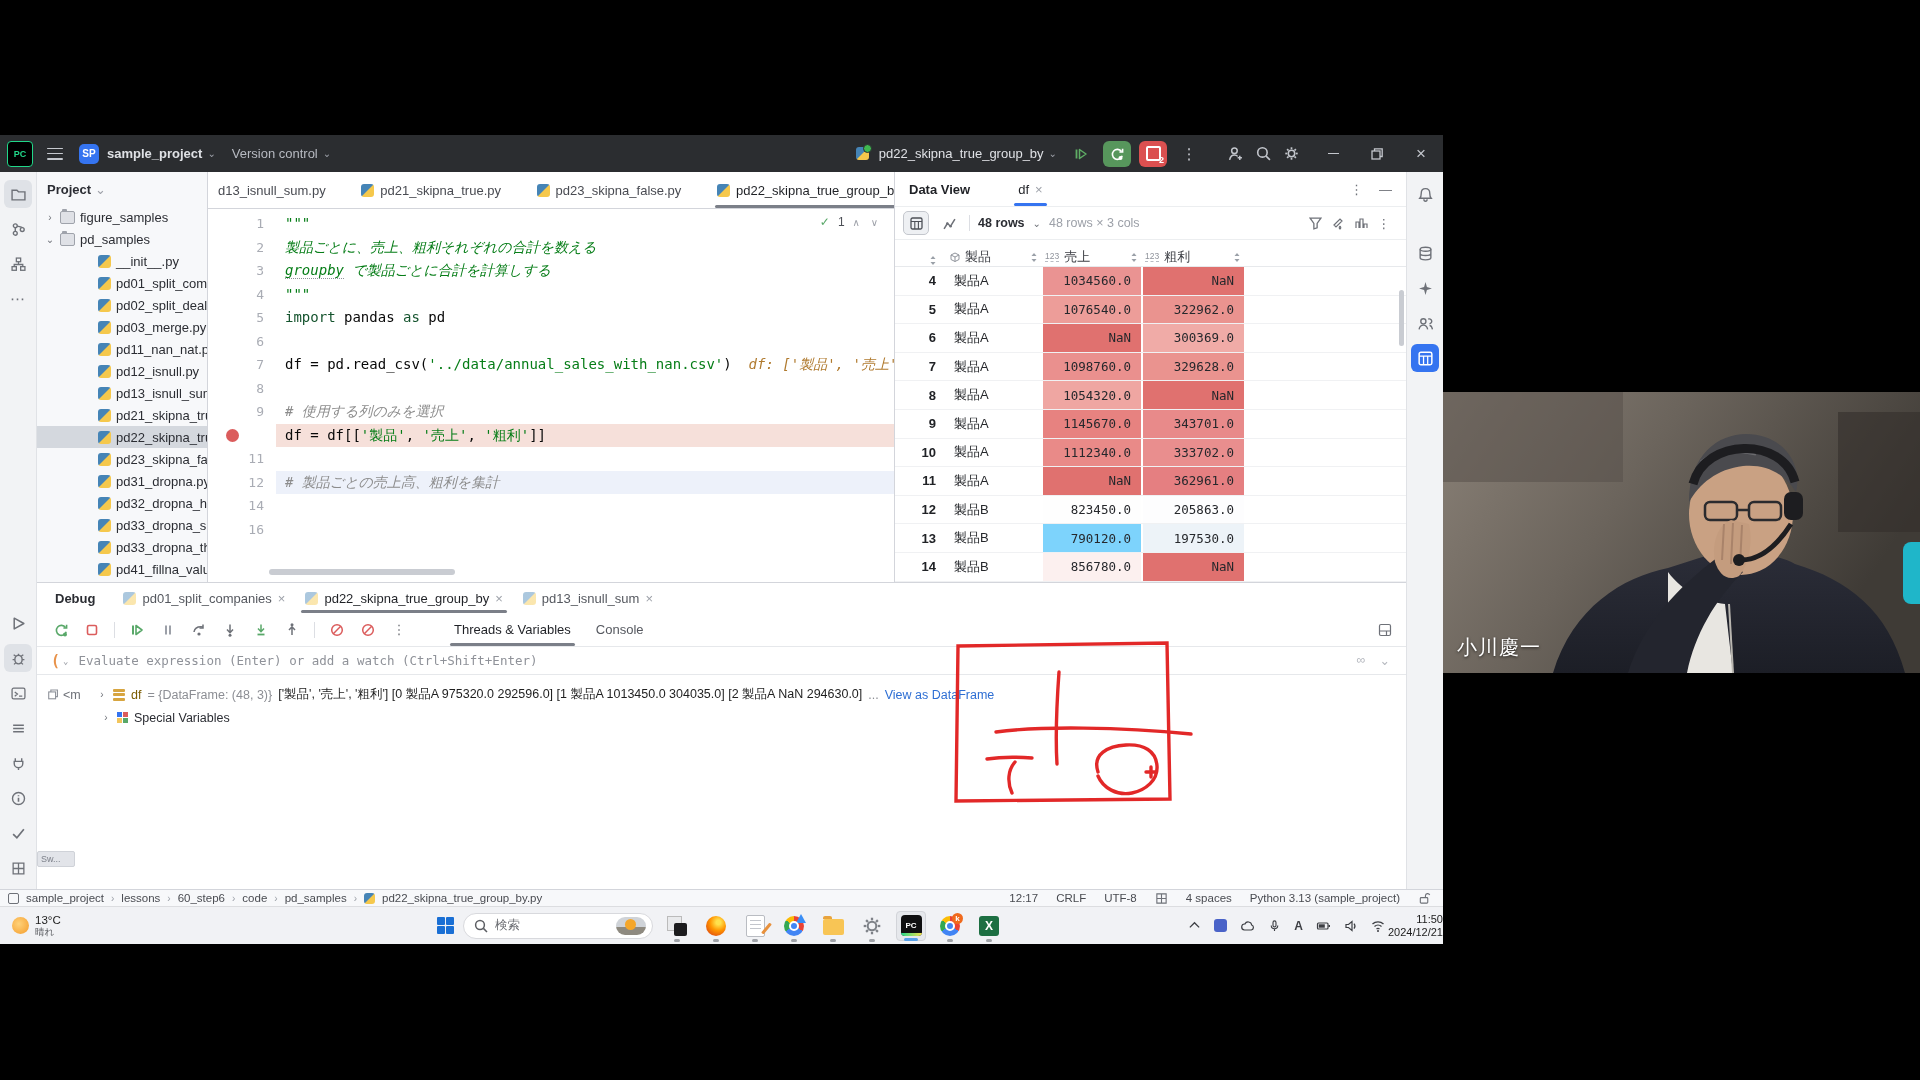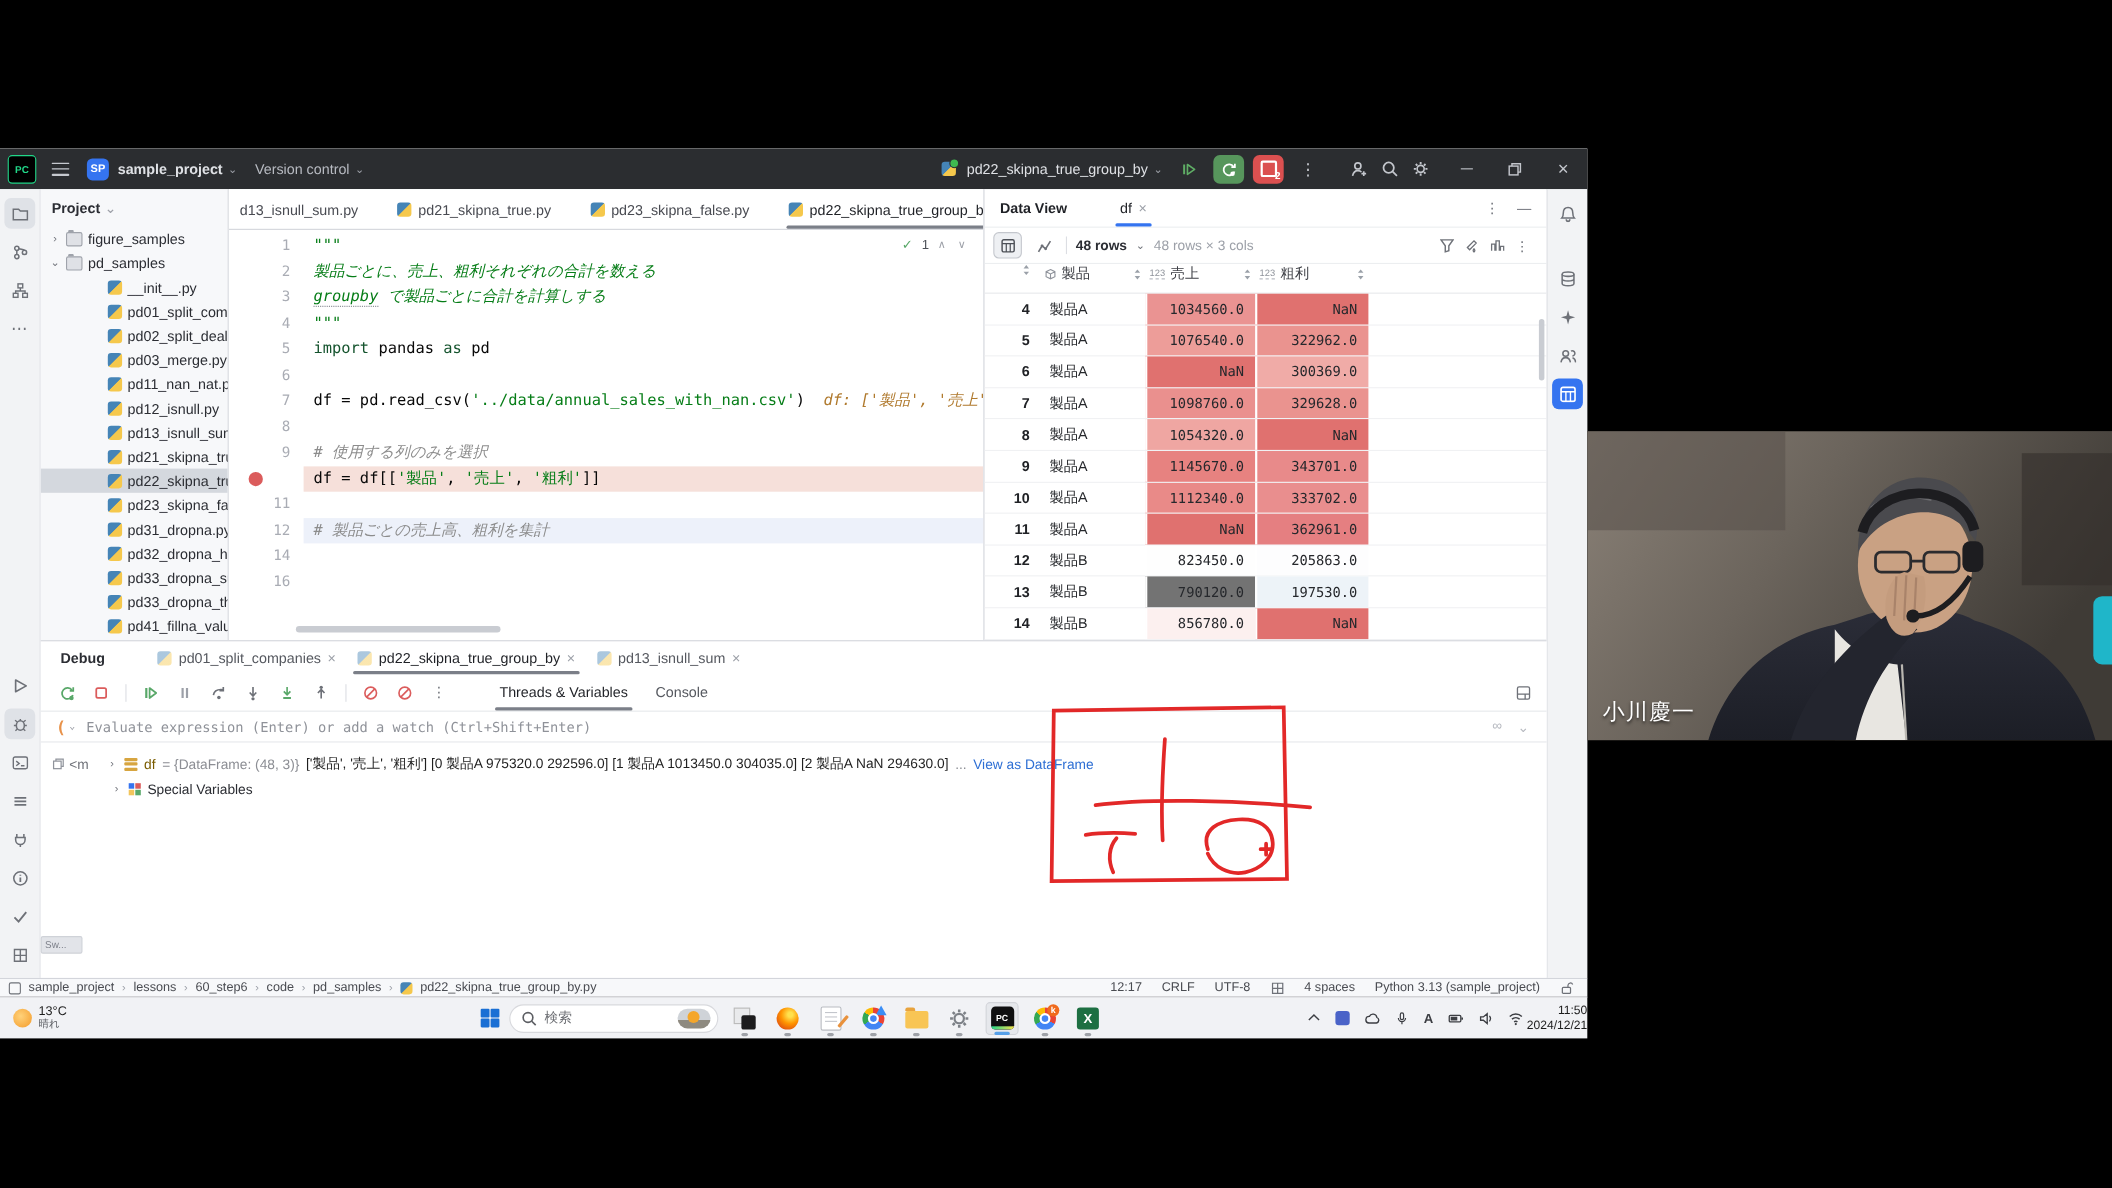--- a/index.html
+++ b/index.html
@@ -80,34 +80,34 @@
   .dv-tab::after{content:"";position:absolute;left:-4px;right:-4px;bottom:0;height:3px;border-radius:2px;background:#3574f0}
   .dv-tab .x{color:#9ca0a8}
   .dv-head .tail{margin-left:auto;display:flex;gap:16px;padding-right:14px;color:#6e7178}
   .dv-tools{height:32px;display:flex;align-items:center;gap:8px;padding:0 8px;font-size:12.5px;color:#2b2d33;border-bottom:1px solid #eceef0}
   .boxbtn{width:24px;height:22px;border:1px solid #c4c7cd;border-radius:5px;background:#eef0f3;display:flex;align-items:center;justify-content:center;color:#4d5057}
   .plainbtn{width:24px;height:22px;display:flex;align-items:center;justify-content:center;color:#6e7178}
   .vsep{width:1px;height:16px;background:#dcdee3}
   .dv-dim{color:#9ca0a8}
   .dv-tools .tail{margin-left:auto;display:flex;align-items:center;gap:10px;color:#6e7178;padding-right:8px}
   .grid{font-size:13px}
-  .ghead{display:flex;height:26px;align-items:flex-start;color:#3c3e44;border-bottom:1px solid #e7e9ec}
+  .ghead{display:flex;height:26px;align-items:flex-end;color:#3c3e44;border-bottom:1px solid #e7e9ec}
   .gh{display:flex;align-items:center;gap:5px;box-sizing:border-box;padding:0 4px}
   .n123{font-size:8.5px;color:#8f939b;border-bottom:1px dashed #b9bcc3;line-height:9px}
   .grow{display:flex;height:27.6px;align-items:center}
   .c-n{width:51px;box-sizing:border-box;text-align:right;padding-right:10px;font-weight:bold;color:#202226}
   .c-p{width:95px;box-sizing:border-box;padding-left:8px;color:#26282c}
   .c-s,.c-g{width:100px;box-sizing:border-box;text-align:right;padding-right:10px;font-family:"DejaVu Sans Mono",monospace;font-size:12.5px;color:#26282c;height:100%;display:flex;align-items:center;justify-content:flex-end;border-left:2px solid #fff}
   .c-g{width:103px}
   .grow+.grow{border-top:1px solid #f0f1f3}
   .dvsb{position:absolute;left:504px;top:118px;width:5px;height:56px;border-radius:3px;background:#c9ccd2}
   
   .debug{position:absolute;left:37px;top:447px;width:1369px;height:307px;background:#fff;border-top:1px solid #d3d5db;box-sizing:border-box;font-size:13px;color:#2b2d33}
   .dbg-tabs{height:30px;display:flex;align-items:center;gap:4px;padding-left:18px}
-  .dbg-label{font-weight:bold;margin-right:34px}
+  .dbg-label{font-weight:bold;margin-right:14px}
   .dtab{display:flex;align-items:center;gap:6px;height:30px;padding:0 10px;position:relative;color:#55585f;cursor:pointer;white-space:nowrap}
   .dtab .x{color:#9ca0a8}
   .dtab.active{color:#1f2126}
   .dtab.active::after{content:"";position:absolute;left:6px;right:6px;bottom:0;height:3px;border-radius:2px;background:#7b7f88}
   .dbg-tools{height:33px;display:flex;align-items:center;gap:13px;padding-left:15px;border-bottom:1px solid #e6e8eb}
   .ti{width:18px;height:18px;display:flex;align-items:center;justify-content:center;cursor:pointer}
   .vtab{padding:0 6px;height:33px;display:flex;align-items:center;position:relative;cursor:pointer;color:#55585f}
   .vtab.active{color:#1f2126}
   .vtab.active::after{content:"";position:absolute;left:2px;right:2px;bottom:0;height:3px;border-radius:2px;background:#7b7f88}
   .dbg-tools .tail{margin-left:auto;padding-right:14px;color:#6e7178}
@@ -821,21 +821,21 @@
             </div>
             <div class="grow">
               <span class="c-n">12</span>
               <span class="c-p">製品B</span>
               <span class="c-s" style="background: rgb(254, 254, 254);">823450.0</span>
               <span class="c-g" style="background: rgb(253, 253, 254);">205863.0</span>
             </div>
             <div class="grow">
               <span class="c-n">13</span>
               <span class="c-p">製品B</span>
-              <span class="c-s" style="background: #737373;">790120.0</span>
+              <span class="c-s" style="background: #7dd3fc;">790120.0</span>
               <span class="c-g" style="background: rgb(237, 243, 248);">197530.0</span>
             </div>
             <div class="grow">
               <span class="c-n">14</span>
               <span class="c-p">製品B</span>
               <span class="c-s" style="background: rgb(252, 240, 239);">856780.0</span>
               <span class="c-g" style="background: rgb(224, 113, 111);">NaN</span>
             </div>
             <div class="grow">
               <span class="c-n"></span>

